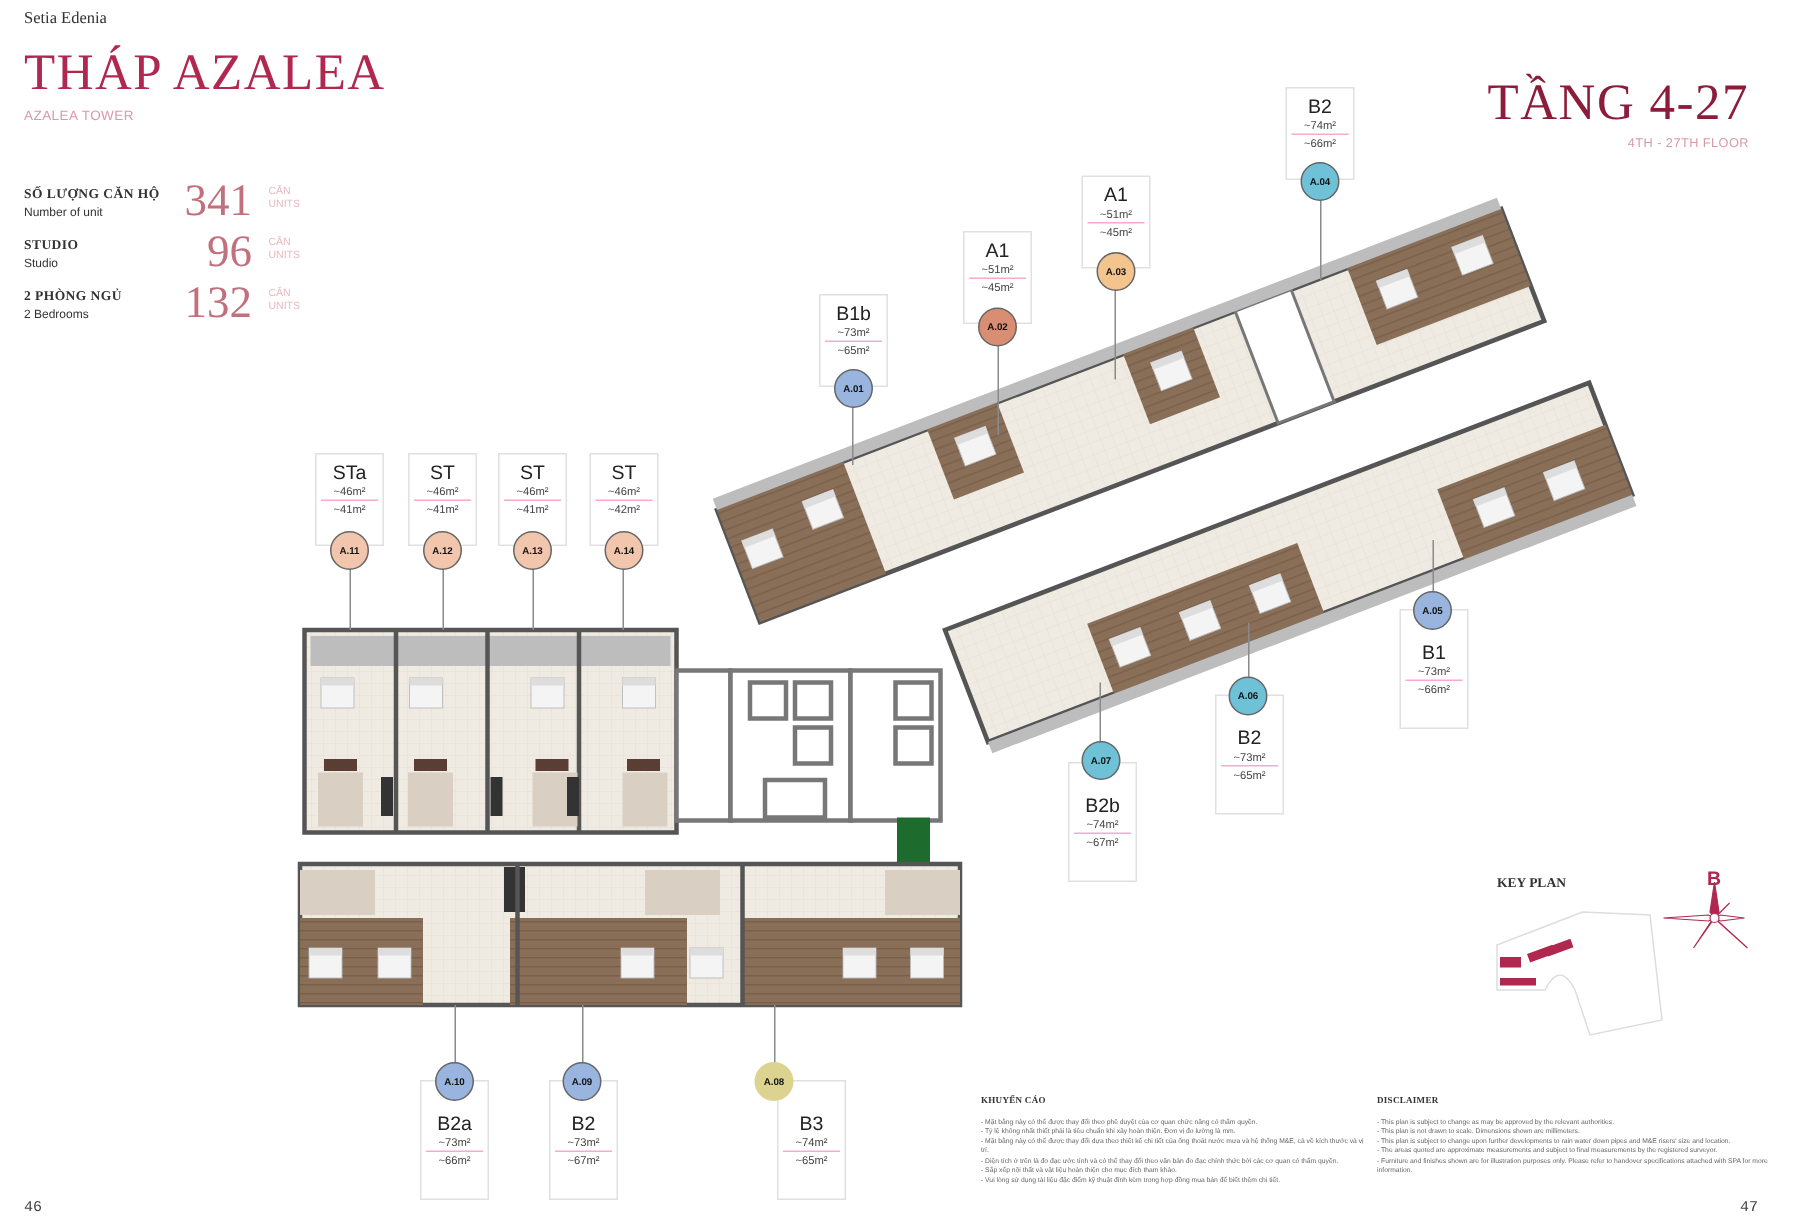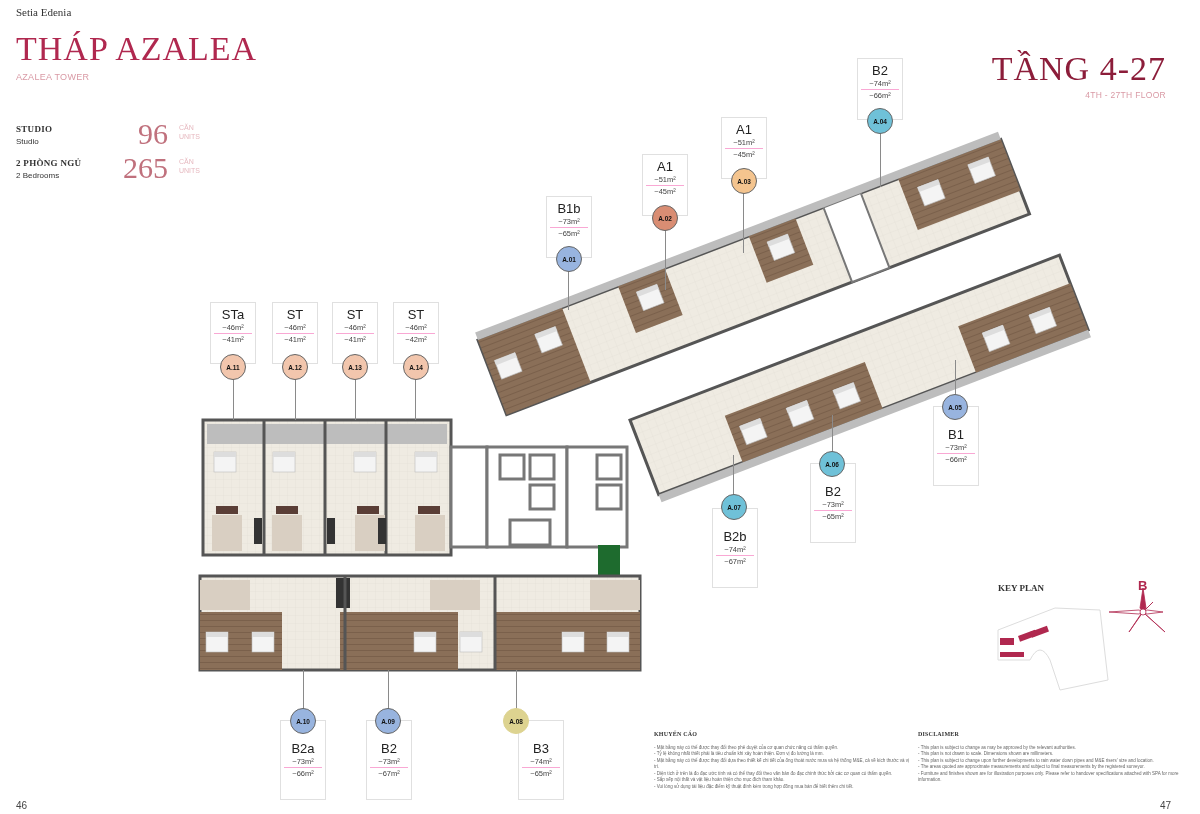--- a/index.html
+++ b/index.html
@@ -29,44 +29,50 @@
   .unit-card.top { padding-bottom: 18px; }
   .unit-card.bottom { padding-top: 20px; padding-bottom: 20px; }
 
   .badge { position: absolute; width: 26px; height: 26px; border-radius: 50%; border: 1px solid #666; font-size: 6.5px; font-weight: bold; color: #111; display: flex; align-items: center; justify-content: center; }
   .leader { position: absolute; width: 1px; background: #8a8a8a; }
 
   .disc { position: absolute; top: 730px; font-size: 4.5px; color: #666; line-height: 1.45; }
   .disc h4 { font-family: "Liberation Serif", serif; font-size: 6px; color: #333; margin-bottom: 6px; font-weight: bold; letter-spacing: 0.2px; }
   .disc p { white-space: normal; }
 
-  .page-num { position: absolute; top: 800px; font-family: Liberation Sans, sans-serif; font-size: 10px; color: #444; }
+  .page-num { position: absolute; top: 800px; font-family: Liberation Mono, monospace; font-size: 10px; color: #444; }
 
   .keyplan-label { position: absolute; left: 998px; top: 583px; font-family: "Liberation Serif", serif; font-size: 9px; font-weight: bold; color: #333; }
 </style>
 </head>
 <body>
 
 <div class="brand">Setia Edenia</div>
 <div class="title">THÁP AZALEA</div>
 <div class="subtitle">AZALEA TOWER</div>
 <div class="floor-title">TẦNG 4-27</div>
 <div class="floor-sub">4TH - 27TH FLOOR</div>
 
 <div class="stats">
+  <div class="stat">
+    <div class="stat-vn">SỐ LƯỢNG CĂN HỘ</div>
+    <div class="stat-en">Number of unit</div>
+    <div class="stat-num">341</div>
+    <div class="stat-unit"><span>CĂN</span><br><span>UNITS</span></div>
+  </div>
   <div class="stat">
     <div class="stat-vn">STUDIO</div>
     <div class="stat-en">Studio</div>
     <div class="stat-num">96</div>
     <div class="stat-unit"><span>CĂN</span><br><span>UNITS</span></div>
   </div>
   <div class="stat">
     <div class="stat-vn">2 PHÒNG NGỦ</div>
     <div class="stat-en">2 Bedrooms</div>
-    <div class="stat-num">265</div>
+    <div class="stat-num">132</div>
     <div class="stat-unit"><span>CĂN</span><br><span>UNITS</span></div>
   </div>
 </div>
 
 <svg class="plan" viewBox="0 0 1200 814" xmlns="http://www.w3.org/2000/svg">
   <defs>
     <pattern id="wood" width="6" height="6" patternUnits="userSpaceOnUse">
       <rect width="6" height="6" fill="#8a6f58"></rect>
       <rect width="6" height="1" y="2" fill="#7a604b"></rect>
     </pattern>

